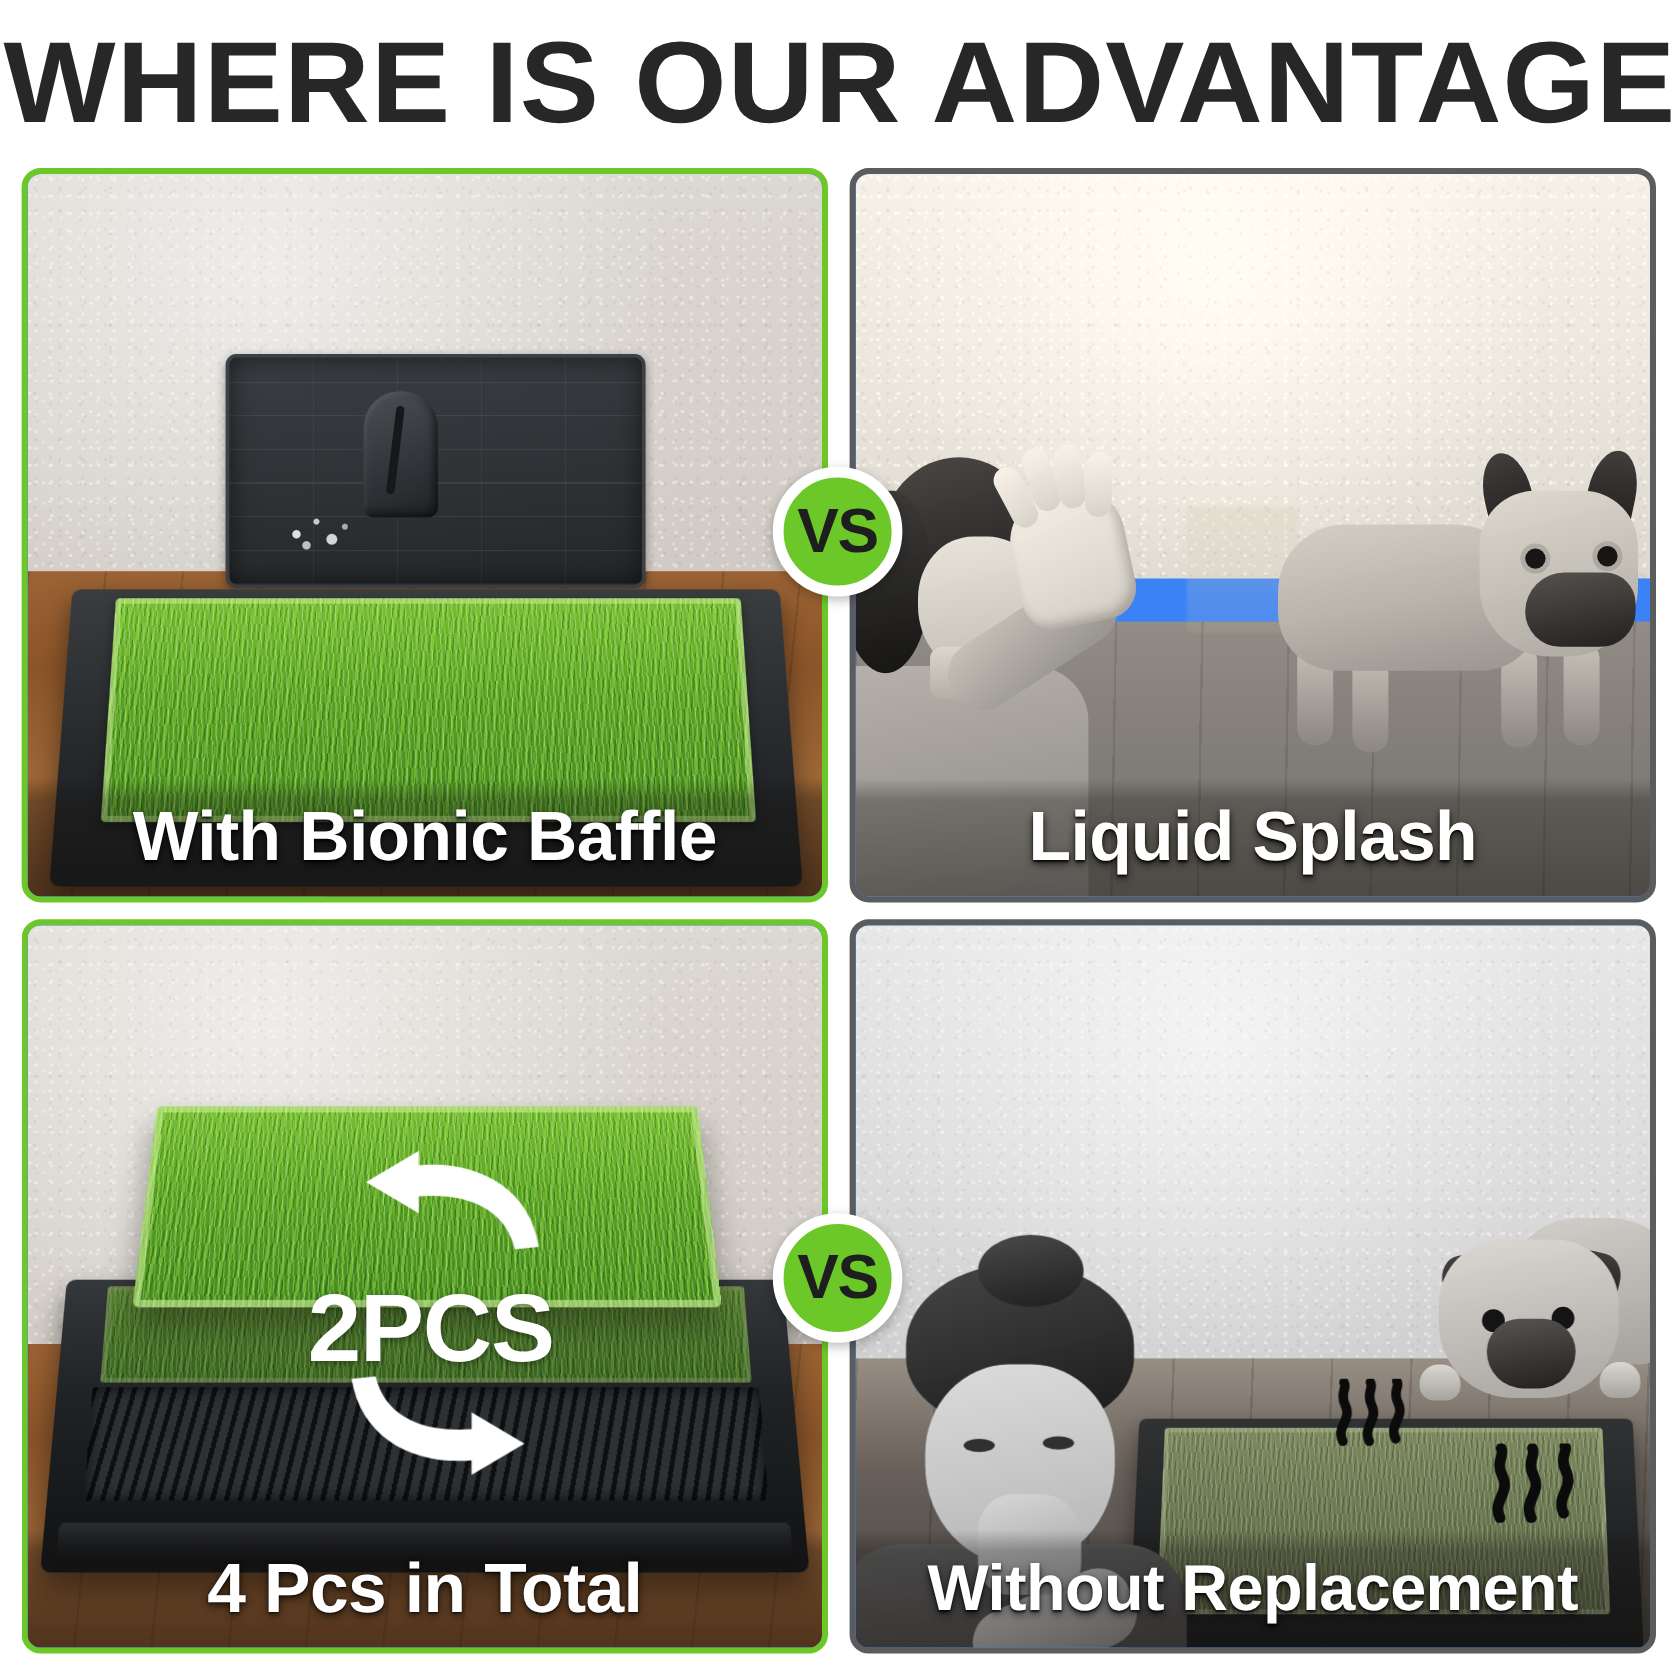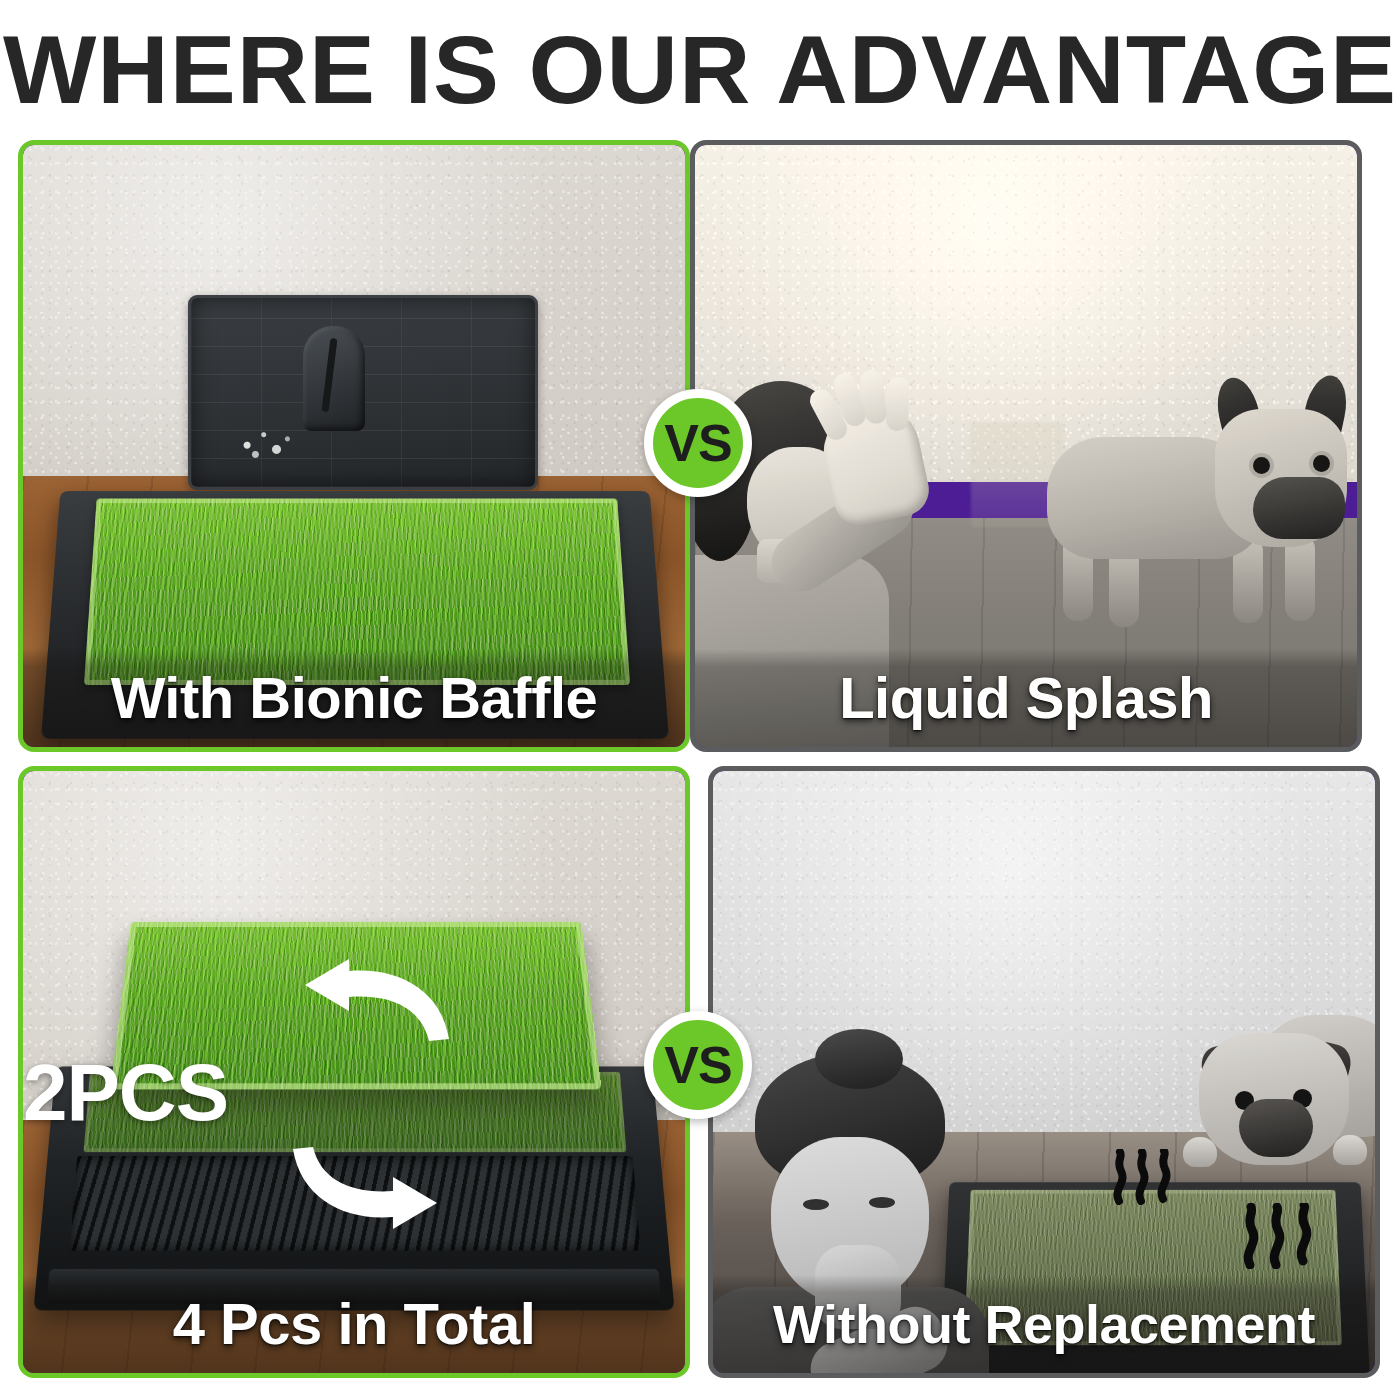--- a/index.html
+++ b/index.html
@@ -14,24 +14,24 @@
     font-family:"Liberation Sans Narrow","Liberation Sans",sans-serif;
     font-weight:700; font-size:96px; line-height:96px; color:#272727;
     letter-spacing:1px; transform:scaleX(1.03); transform-origin:center;
     white-space:nowrap;
   }
 
   
   .grid { position:absolute; left:18px; top:140px; width:1367px; height:1244px; }
   .panel {
     position:absolute; width:672px; height:612px; border-radius:16px;
-    overflow:hidden; background:#4c1d95;
+    overflow:hidden; background:#3b82f6;
   }
   .p-tl { left:0;   top:0; }
-  .p-tr { left:672px; top:0; }
+  .p-tr { left:690px; top:0; }
   .p-bl { left:0;   top:626px; }
   .p-br { left:690px; top:626px; }
 
   .panel.good { border:5px solid #6cc828; }
   .panel.bad  { border:5px solid #5b5c5e; }
 
   .inner { position:absolute; inset:0; overflow:hidden; border-radius:11px; }
 
   
   .wall { position:absolute; left:0; right:0; top:0; }
@@ -258,21 +258,21 @@
     position:absolute; width:22px; height:54px; border-radius:12px;
     background:linear-gradient(170deg,#efe6c4,#d2c79f);
   }
 
   
   .stink { position:absolute; }
   .stink svg { display:block; }
 
   
   .pcs-text {
-    position:absolute; left:0; top:282px; width:672px; 
+    position:absolute; left:0; top:296px; width:672px; text-align:center;
     font-weight:700; font-size:80px; line-height:80px; color:#ffffff;
     letter-spacing:-1px;
     text-shadow:0 2px 6px rgba(0,0,0,.40);
   }
   .arrow-up   { position:absolute; left:280px; top:188px; }
   .arrow-down { position:absolute; left:268px; top:372px; }
 
   
   .caption {
     position:absolute; left:0; right:0; bottom:0; height:98px;

